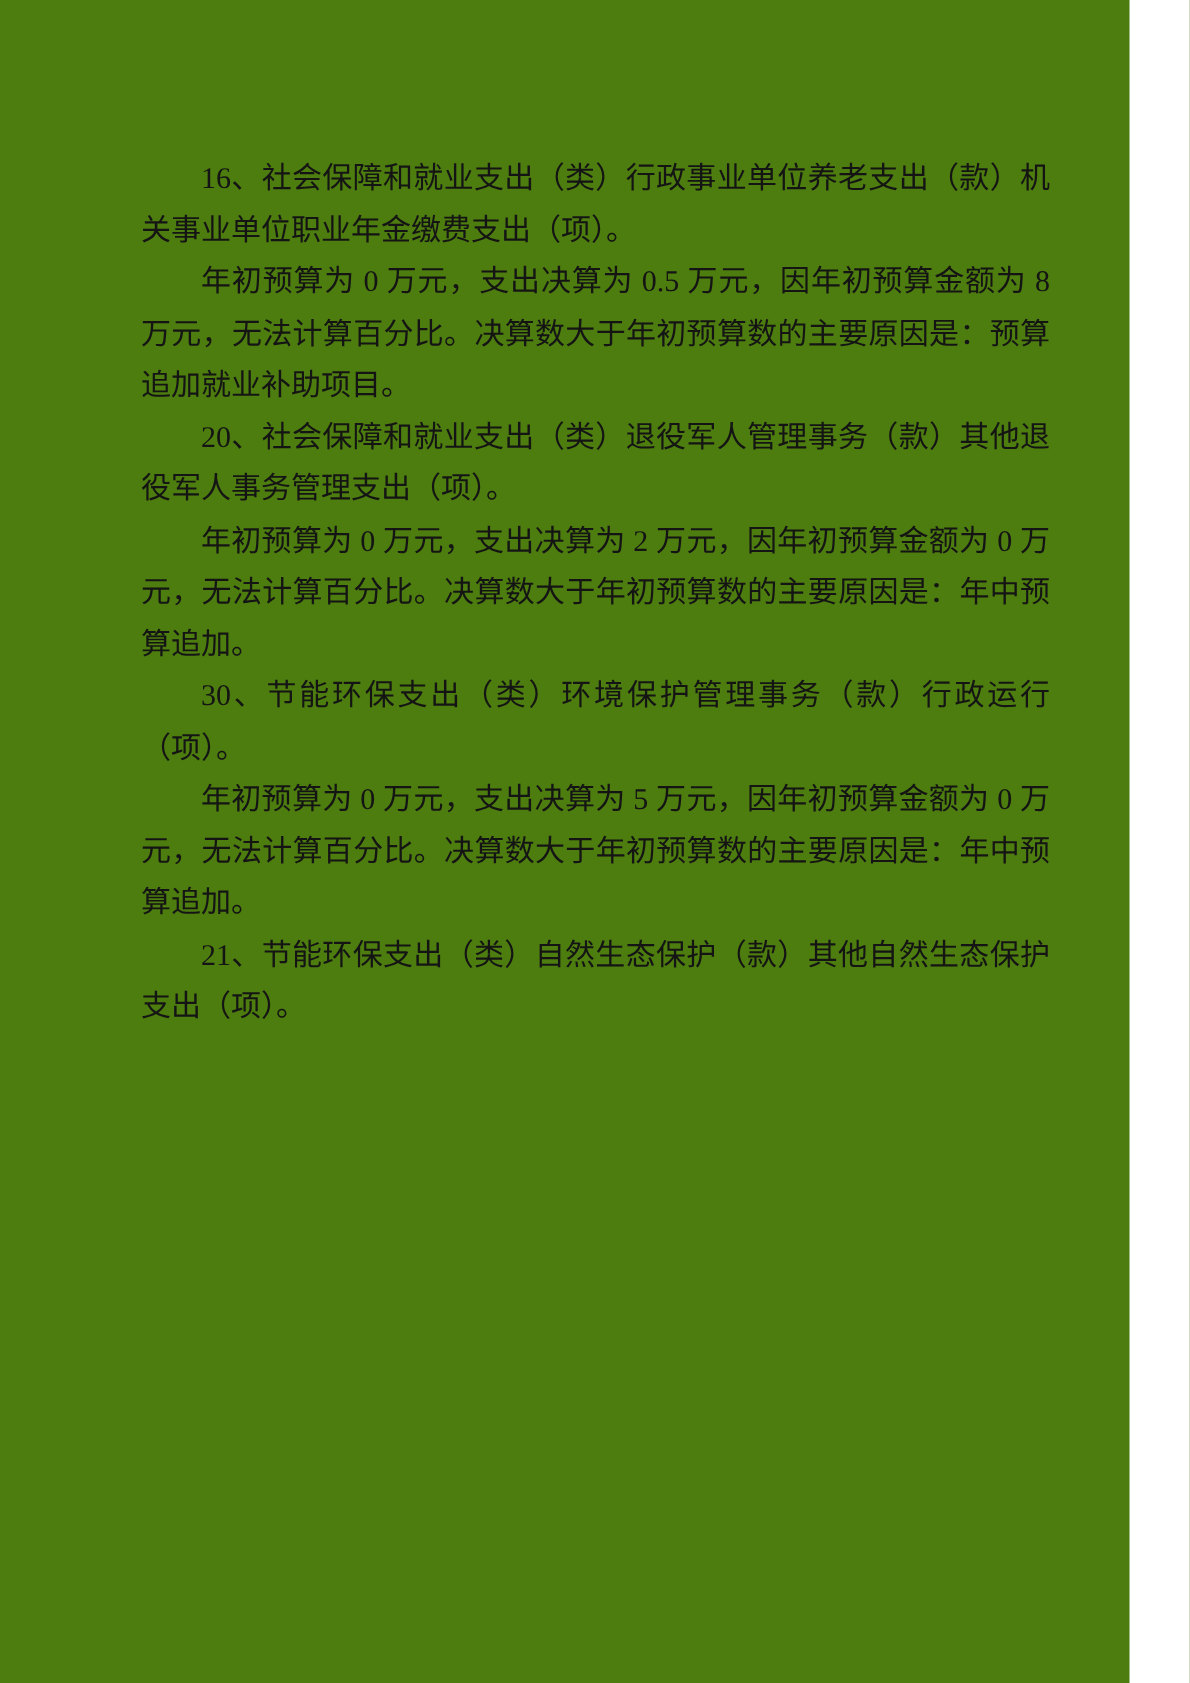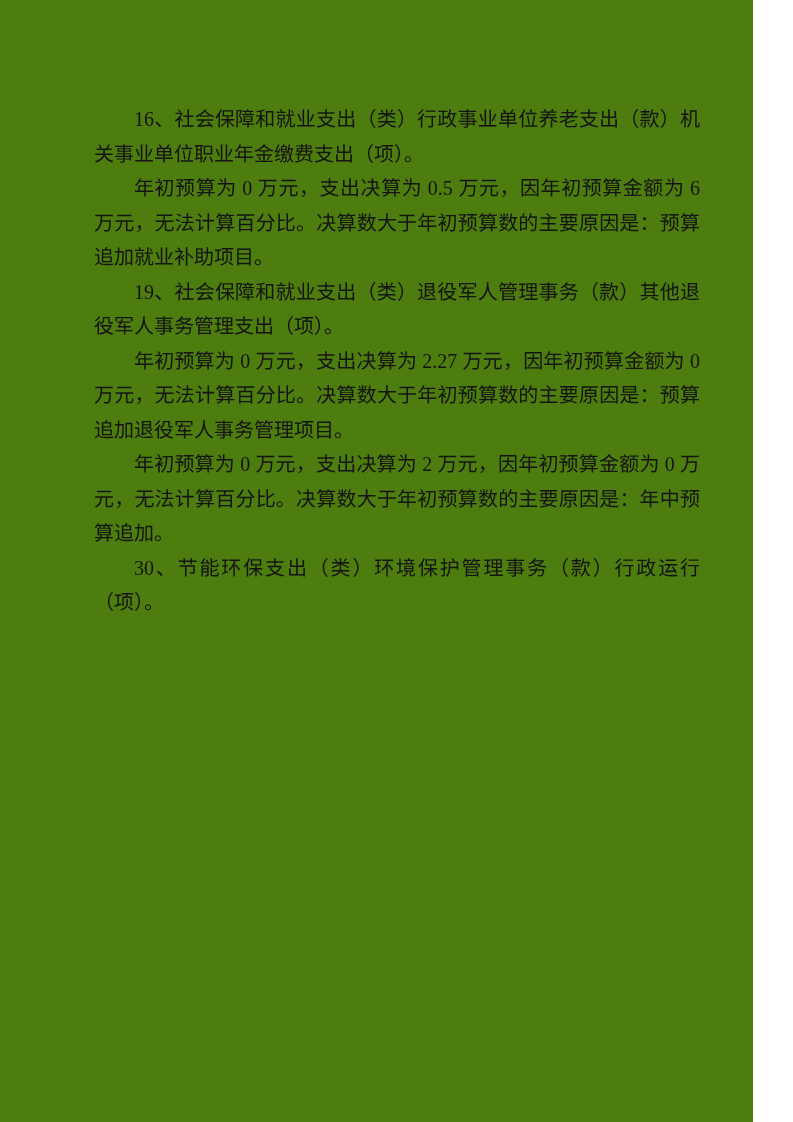--- a/index.html
+++ b/index.html
@@ -35,24 +35,25 @@
   }
 </style>
 </head>
 <body>
 
 <div class="page">
   <div class="content">
 
     <p class="para">16、社会保障和就业支出（类）行政事业单位养老支出（款）机关事业单位职业年金缴费支出（项）。</p>
 
-    <p class="para">年初预算为 0 万元，支出决算为 0.5 万元，因年初预算金额为 6 万元，无法计算百分比。决算数大于年初预算数的主要原因是：预算追加就业补助项目。</p>
+    <p class="para">年初预算为 0 万元，支出决算为 0.5 万元，因年初预算金额为 8 万元，无法计算百分比。决算数大于年初预算数的主要原因是：预算追加就业补助项目。</p>
 
-    <p class="para">19、社会保障和就业支出（类）退役军人管理事务（款）其他退役军人事务管理支出（项）。</p>
-    <p class="para">年初预算为 0 万元，支出决算为 2.27 万元，因年初预算金额为 0 万元，无法计算百分比。决算数大于年初预算数的主要原因是：预算追加退役军人事务管理项目。</p>
+    <p class="para">20、社会保障和就业支出（类）退役军人管理事务（款）其他退役军人事务管理支出（项）。</p>
 
     <p class="para">年初预算为 0 万元，支出决算为 2 万元，因年初预算金额为 0 万元，无法计算百分比。决算数大于年初预算数的主要原因是：年中预算追加。</p>
 
     <p class="para">30、节能环保支出（类）环境保护管理事务（款）行政运行（项）。</p>
+    <p class="para">年初预算为 0 万元，支出决算为 5 万元，因年初预算金额为 0 万元，无法计算百分比。决算数大于年初预算数的主要原因是：年中预算追加。</p>
 
+    <p class="para">21、节能环保支出（类）自然生态保护（款）其他自然生态保护支出（项）。</p>
 
   </div>
 </div>
 
 </body></html>

